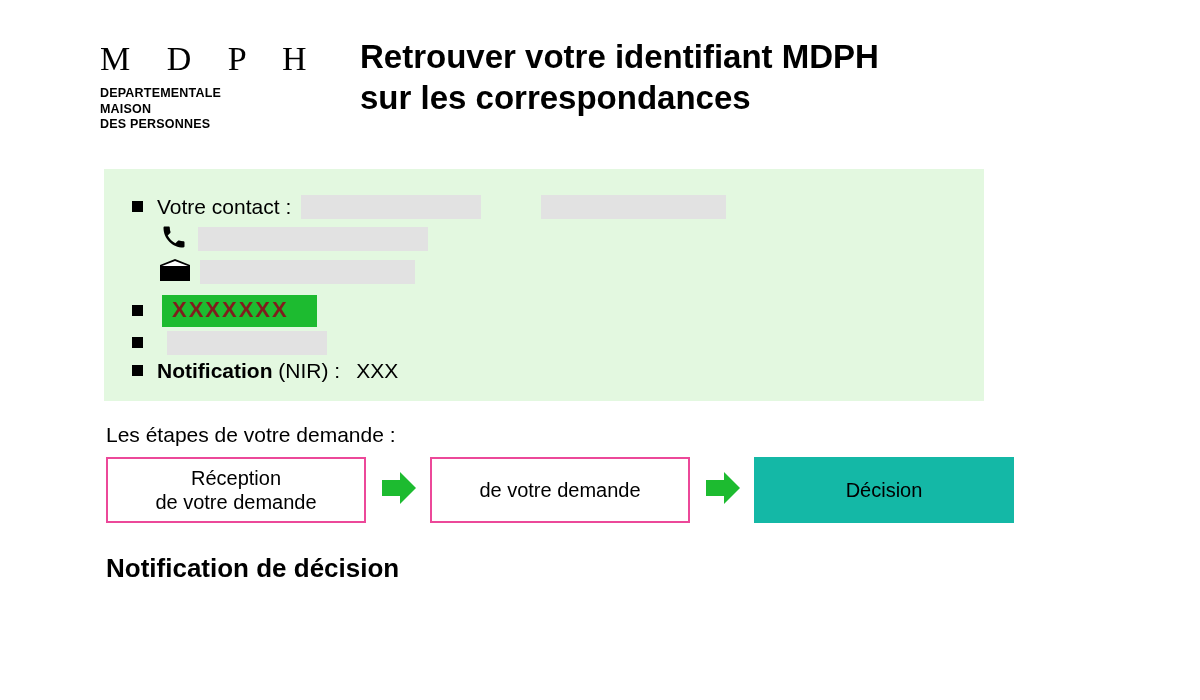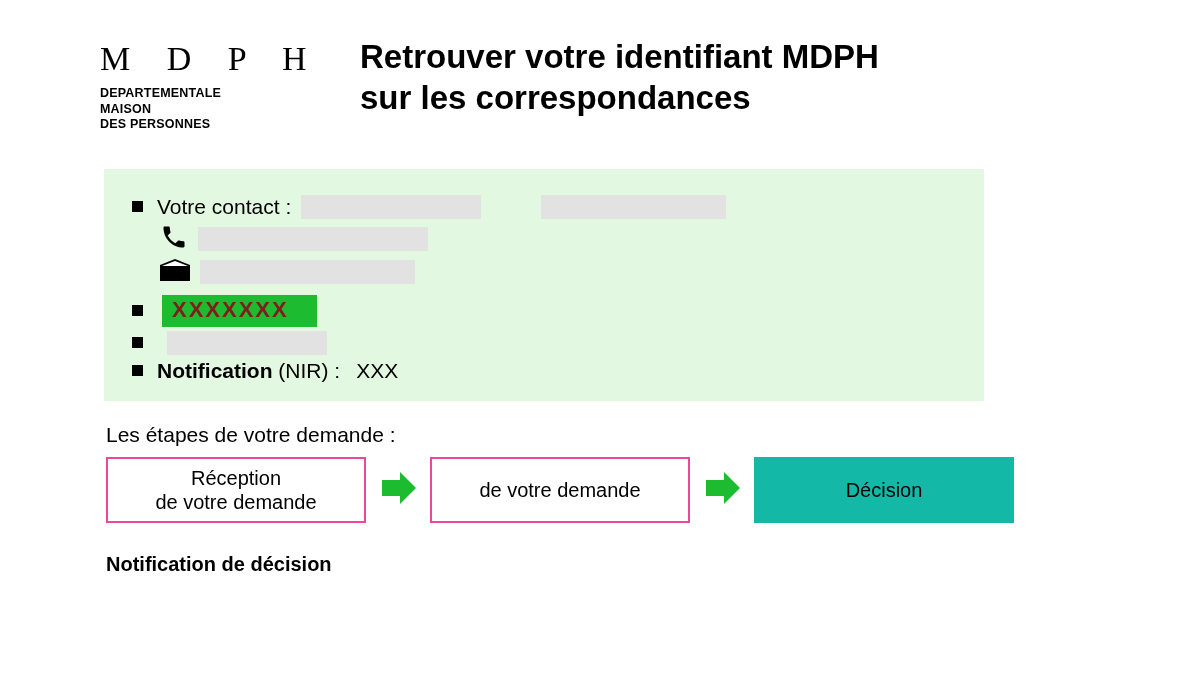--- a/index.html
+++ b/index.html
@@ -116,21 +116,21 @@
     border: none;
     background: #14b8a6;
     width: 260px;
   }
   .arrow {
     align-self: center;
   }
 
   .subhead {
     margin: 30px 0 0 6px;
-    font-size: 20px;
+    font-size: 26px;
     font-weight: 800;
   }
 </style>
 </head>
 <body>
 
 <div class="page">
 
   <div class="hdr">
     <div class="logo-block">

